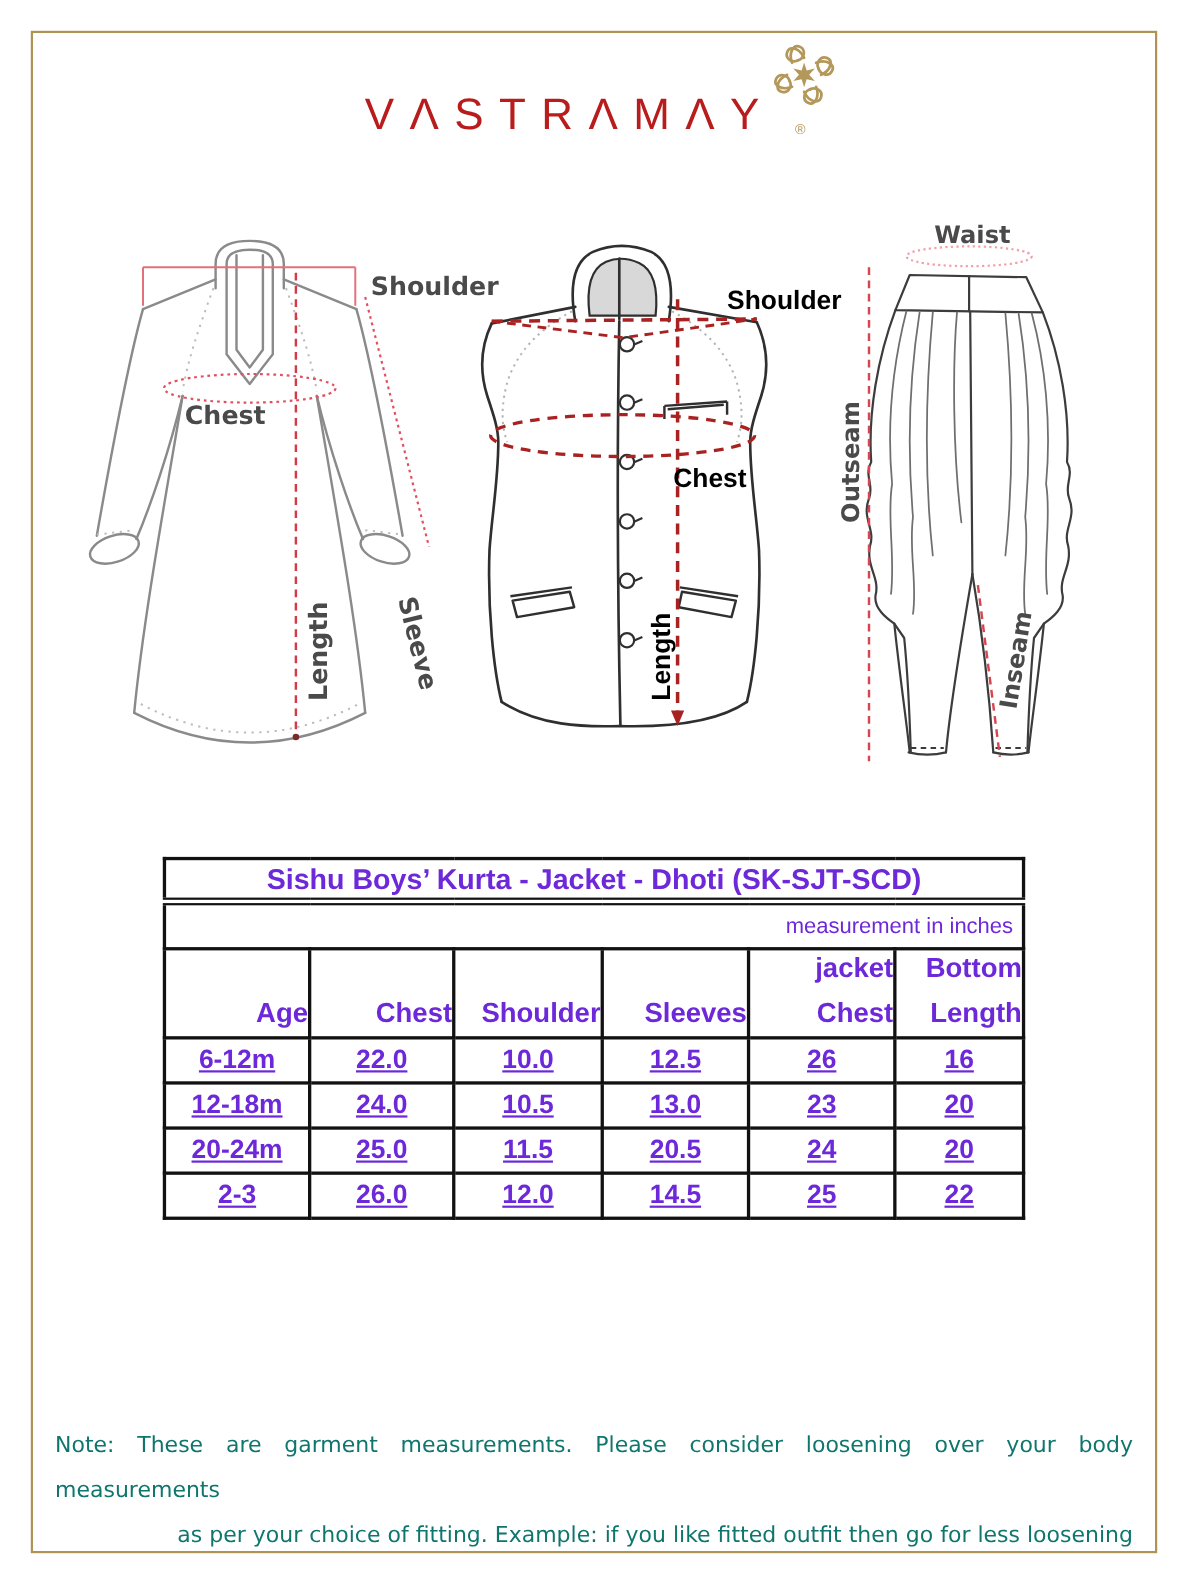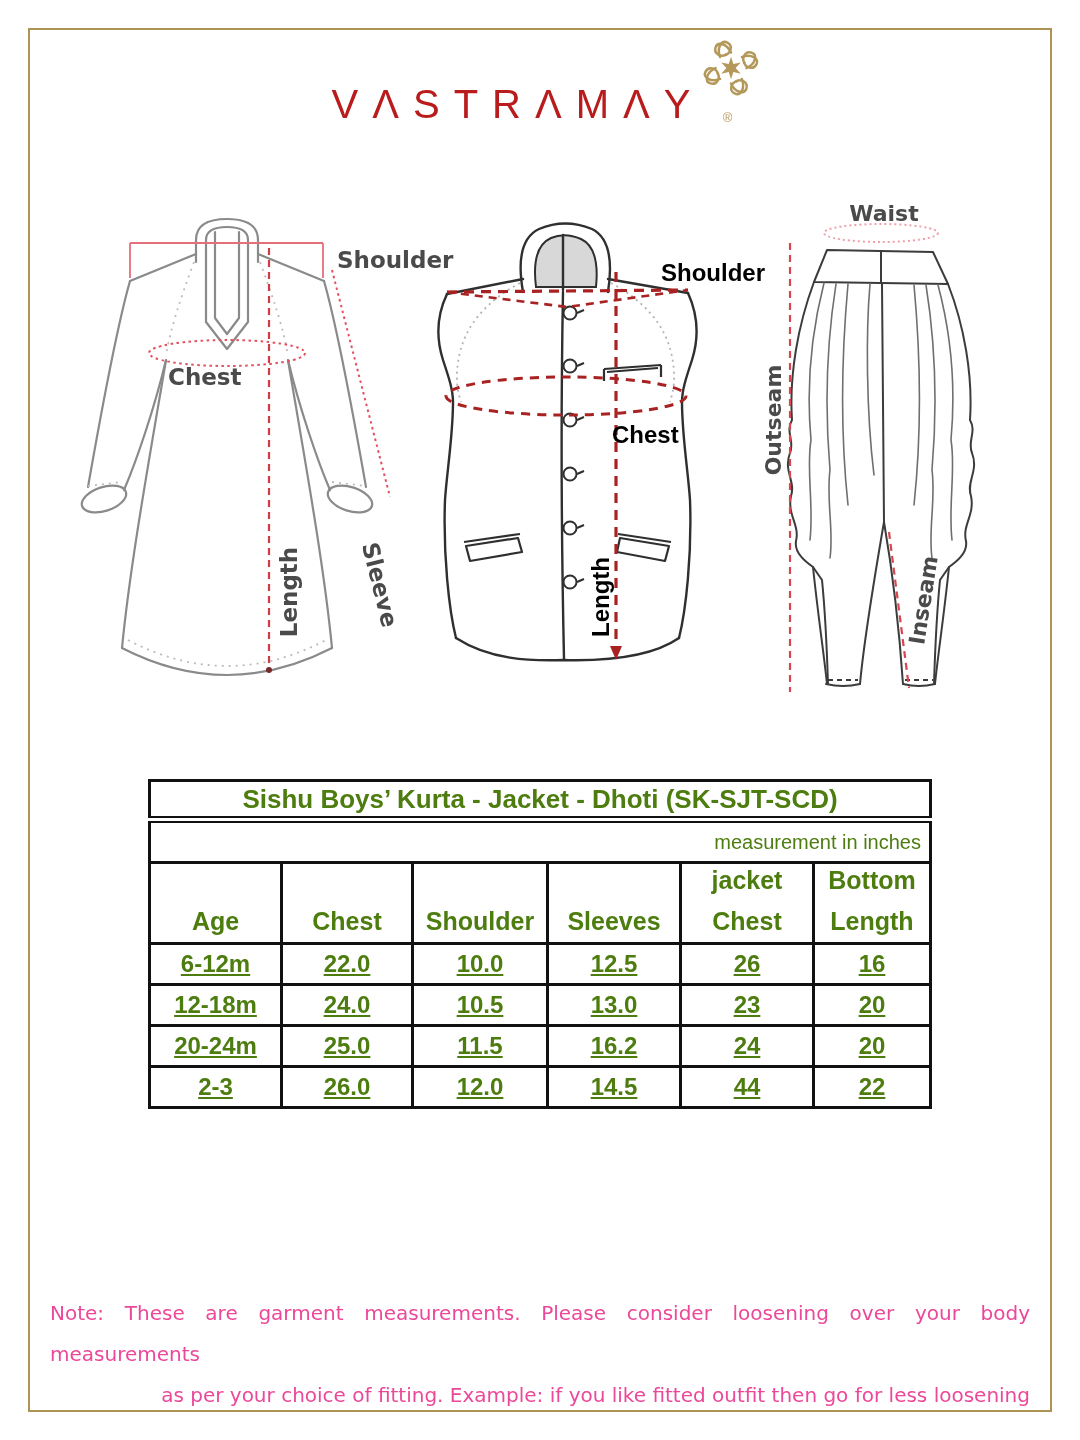--- a/index.html
+++ b/index.html
@@ -21,37 +21,37 @@
   .reg-mark{position:absolute;right:-28px;bottom:2px;font-size:13px;color:#b4985a;}
   .emblem{position:absolute;right:-64px;top:-52px;width:74px;height:74px;}
   
   .diagram-svg{position:absolute;left:0;top:190px;width:1080px;height:575px;}
   .garment-label{font-family:"DejaVu Sans",sans-serif;font-weight:600;fill:#4a4a4a;}
   .jacket-label{font-family:"Liberation Sans",sans-serif;font-weight:bold;fill:#000;}
   
   .size-table{
     position:absolute;left:148px;top:779px;width:781px;
     border-collapse:collapse;table-layout:fixed;
-    font-family:"Liberation Sans",sans-serif;color:#4d7c0f;
+    font-family:"Liberation Sans",sans-serif;color:#6d28d9;
   }
   .size-table td{border:3px solid #111;text-align:center;padding:0;}
   td.t-title{
     height:34px;font-size:26px;font-weight:bold;border-bottom:7px double #111;
   }
   td.t-unit{
     height:38px;font-size:20px;font-weight:normal;text-align:right;padding-right:8px;
   }
-  td.t-head{height:78px;font-size:25px;font-weight:bold;vertical-align:bottom;}
+  td.t-head{height:78px;font-size:25px;font-weight:bold;vertical-align:bottom;text-align:right;}
   td.t-head .h1{margin-bottom:12px;min-height:26px;}
   td.t-head .h2{margin-bottom:6px;}
   td.t-cell{height:38px;font-size:24px;font-weight:bold;text-decoration:underline;}
   
   .note{
     position:absolute;left:50px;top:1293px;width:980px;
-    font-family:"DejaVu Sans",sans-serif;font-size:20px;color:#ec4899;
+    font-family:"DejaVu Sans",sans-serif;font-size:20px;color:#0f766e;
     line-height:41px;
   }
   .note .n1{text-align:justify;text-align-last:justify;}
   .note .n2{text-align:right;}
 </style>
 </head>
 <body>
 
 <div class="gold-frame"></div>
 
@@ -256,30 +256,30 @@
       <td class="t-cell">24.0</td>
       <td class="t-cell">10.5</td>
       <td class="t-cell">13.0</td>
       <td class="t-cell">23</td>
       <td class="t-cell">20</td>
     </tr>
     <tr>
       <td class="t-cell">20-24m</td>
       <td class="t-cell">25.0</td>
       <td class="t-cell">11.5</td>
-      <td class="t-cell">16.2</td>
+      <td class="t-cell">20.5</td>
       <td class="t-cell">24</td>
       <td class="t-cell">20</td>
     </tr>
     <tr>
       <td class="t-cell">2-3</td>
       <td class="t-cell">26.0</td>
       <td class="t-cell">12.0</td>
       <td class="t-cell">14.5</td>
-      <td class="t-cell">44</td>
+      <td class="t-cell">25</td>
       <td class="t-cell">22</td>
     </tr>
   </tbody>
 </table>
 
 <div class="note">
   <div class="n1">Note: These are garment measurements. Please consider loosening over your body measurements</div>
   <div class="n2">as per your choice of fitting. Example: if you like fitted outfit then go for less loosening</div>
 </div>
 

